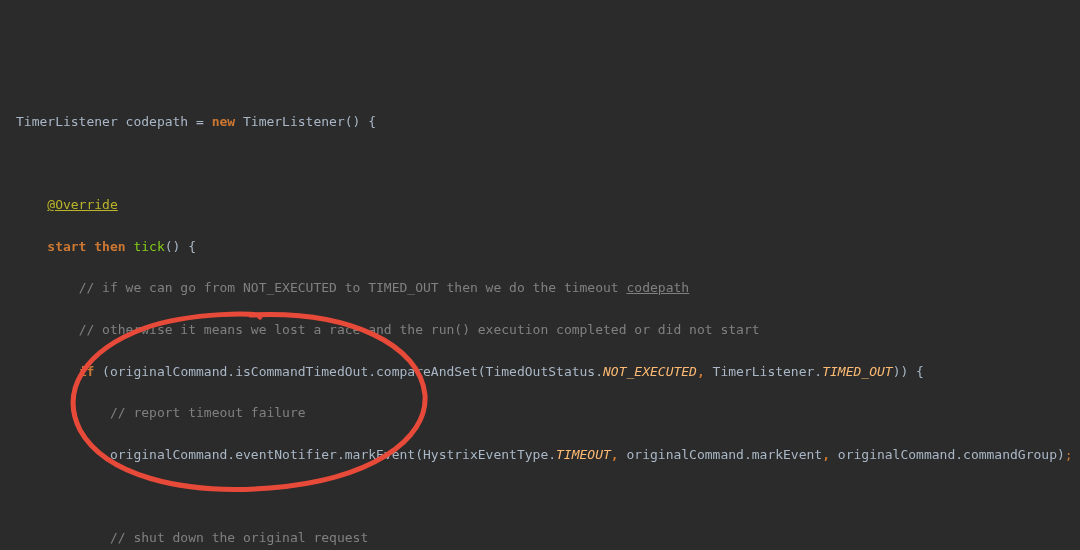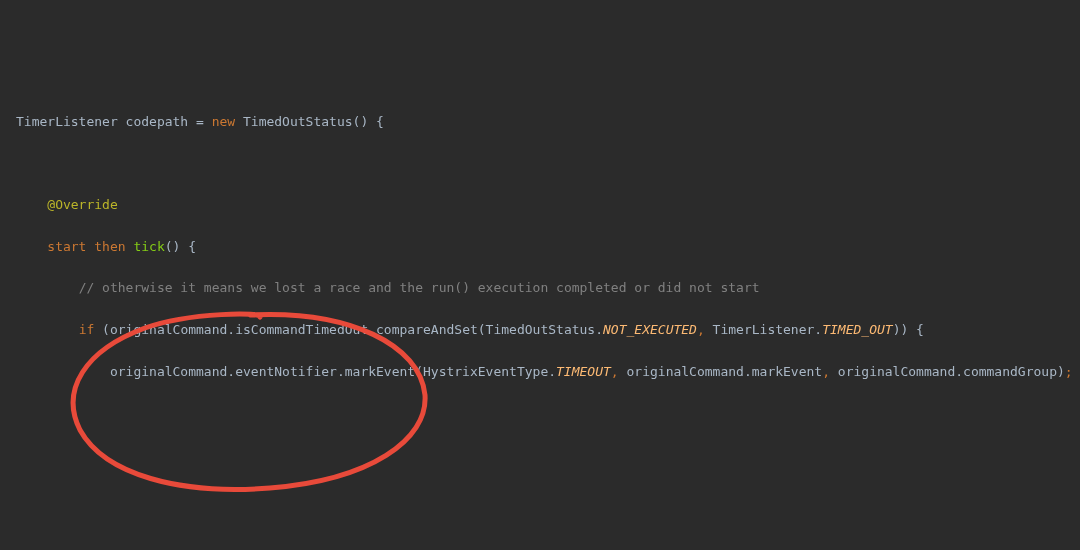--- a/index.html
+++ b/index.html
@@ -10,22 +10,22 @@
     line-height: 1.6;
     color: #a9b7c6;
     width: 1080px;
     height: 550px;
     overflow: hidden;
     padding: 8px 0 0 16px;
     white-space: pre;
     position: relative;
   }
   .line { display: block; }
-  .kw { color: #cc7832; }           
-  .ann { color: #bbb529; }          
+  .kw { color: #cc7832; font-weight: bold; }           
+  .ann { color: #bbb529; text-decoration: underline; }          
   .str-comment { color: #808080; }         
   .method { color: #84cc16; }
   .static-it { color: #fdba74; font-style: italic; }        
   .ul { text-decoration: underline; text-decoration-color: #808080; }
   .semi { color: #cc7832; }
 
   
   .circle-annotation {
     position: absolute;
     pointer-events: none;
@@ -34,28 +34,31 @@
     width: 400px;
     height: 200px;
   }
 </style>
 </head>
 <body>
 
 
 
 <div>
-<span class="line"><span>TimerListener codepath </span><span>= </span><span class="kw">new </span><span>TimedOutStatus() {</span></span>
+<span class="line"><span>TimerListener codepath </span><span>= </span><span class="kw">new </span><span>TimerListener() {</span></span>
 <span class="line"> </span>
 <span class="line"><span>    </span><span class="ann">@Override</span></span>
 <span class="line"><span>    </span><span class="kw">start </span><span class="kw">then </span><span class="method">tick</span><span>() {</span></span>
+<span class="line"><span>        </span><span class="str-comment">// if we can go from NOT_EXECUTED to TIMED_OUT then we do the timeout </span><span class="str-comment ul">codepath</span></span>
 <span class="line"><span>        </span><span class="str-comment">// otherwise it means we lost a race and the run() execution completed or did not start</span></span>
 <span class="line"><span>        </span><span class="kw">if </span><span>(originalCommand.isCommandTimedOut.compareAndSet(TimedOutStatus.</span><span class="static-it">NOT_EXECUTED</span><span class="kw">, </span><span>TimerListener.</span><span class="static-it">TIMED_OUT</span><span>)) {</span></span>
+<span class="line"><span>            </span><span class="str-comment">// report timeout failure</span></span>
 <span class="line"><span>            </span><span>originalCommand.eventNotifier.markEvent(HystrixEventType.</span><span class="static-it">TIMEOUT</span><span class="kw">, </span><span>originalCommand.markEvent</span><span class="kw">, </span><span>originalCommand.commandGroup</span><span>)</span><span class="semi">;</span></span>
 <span class="line"> </span>
+<span class="line"><span>            </span><span class="str-comment">// shut down the original request</span></span>
 
 
 
 
 
 
 
 
 
 

